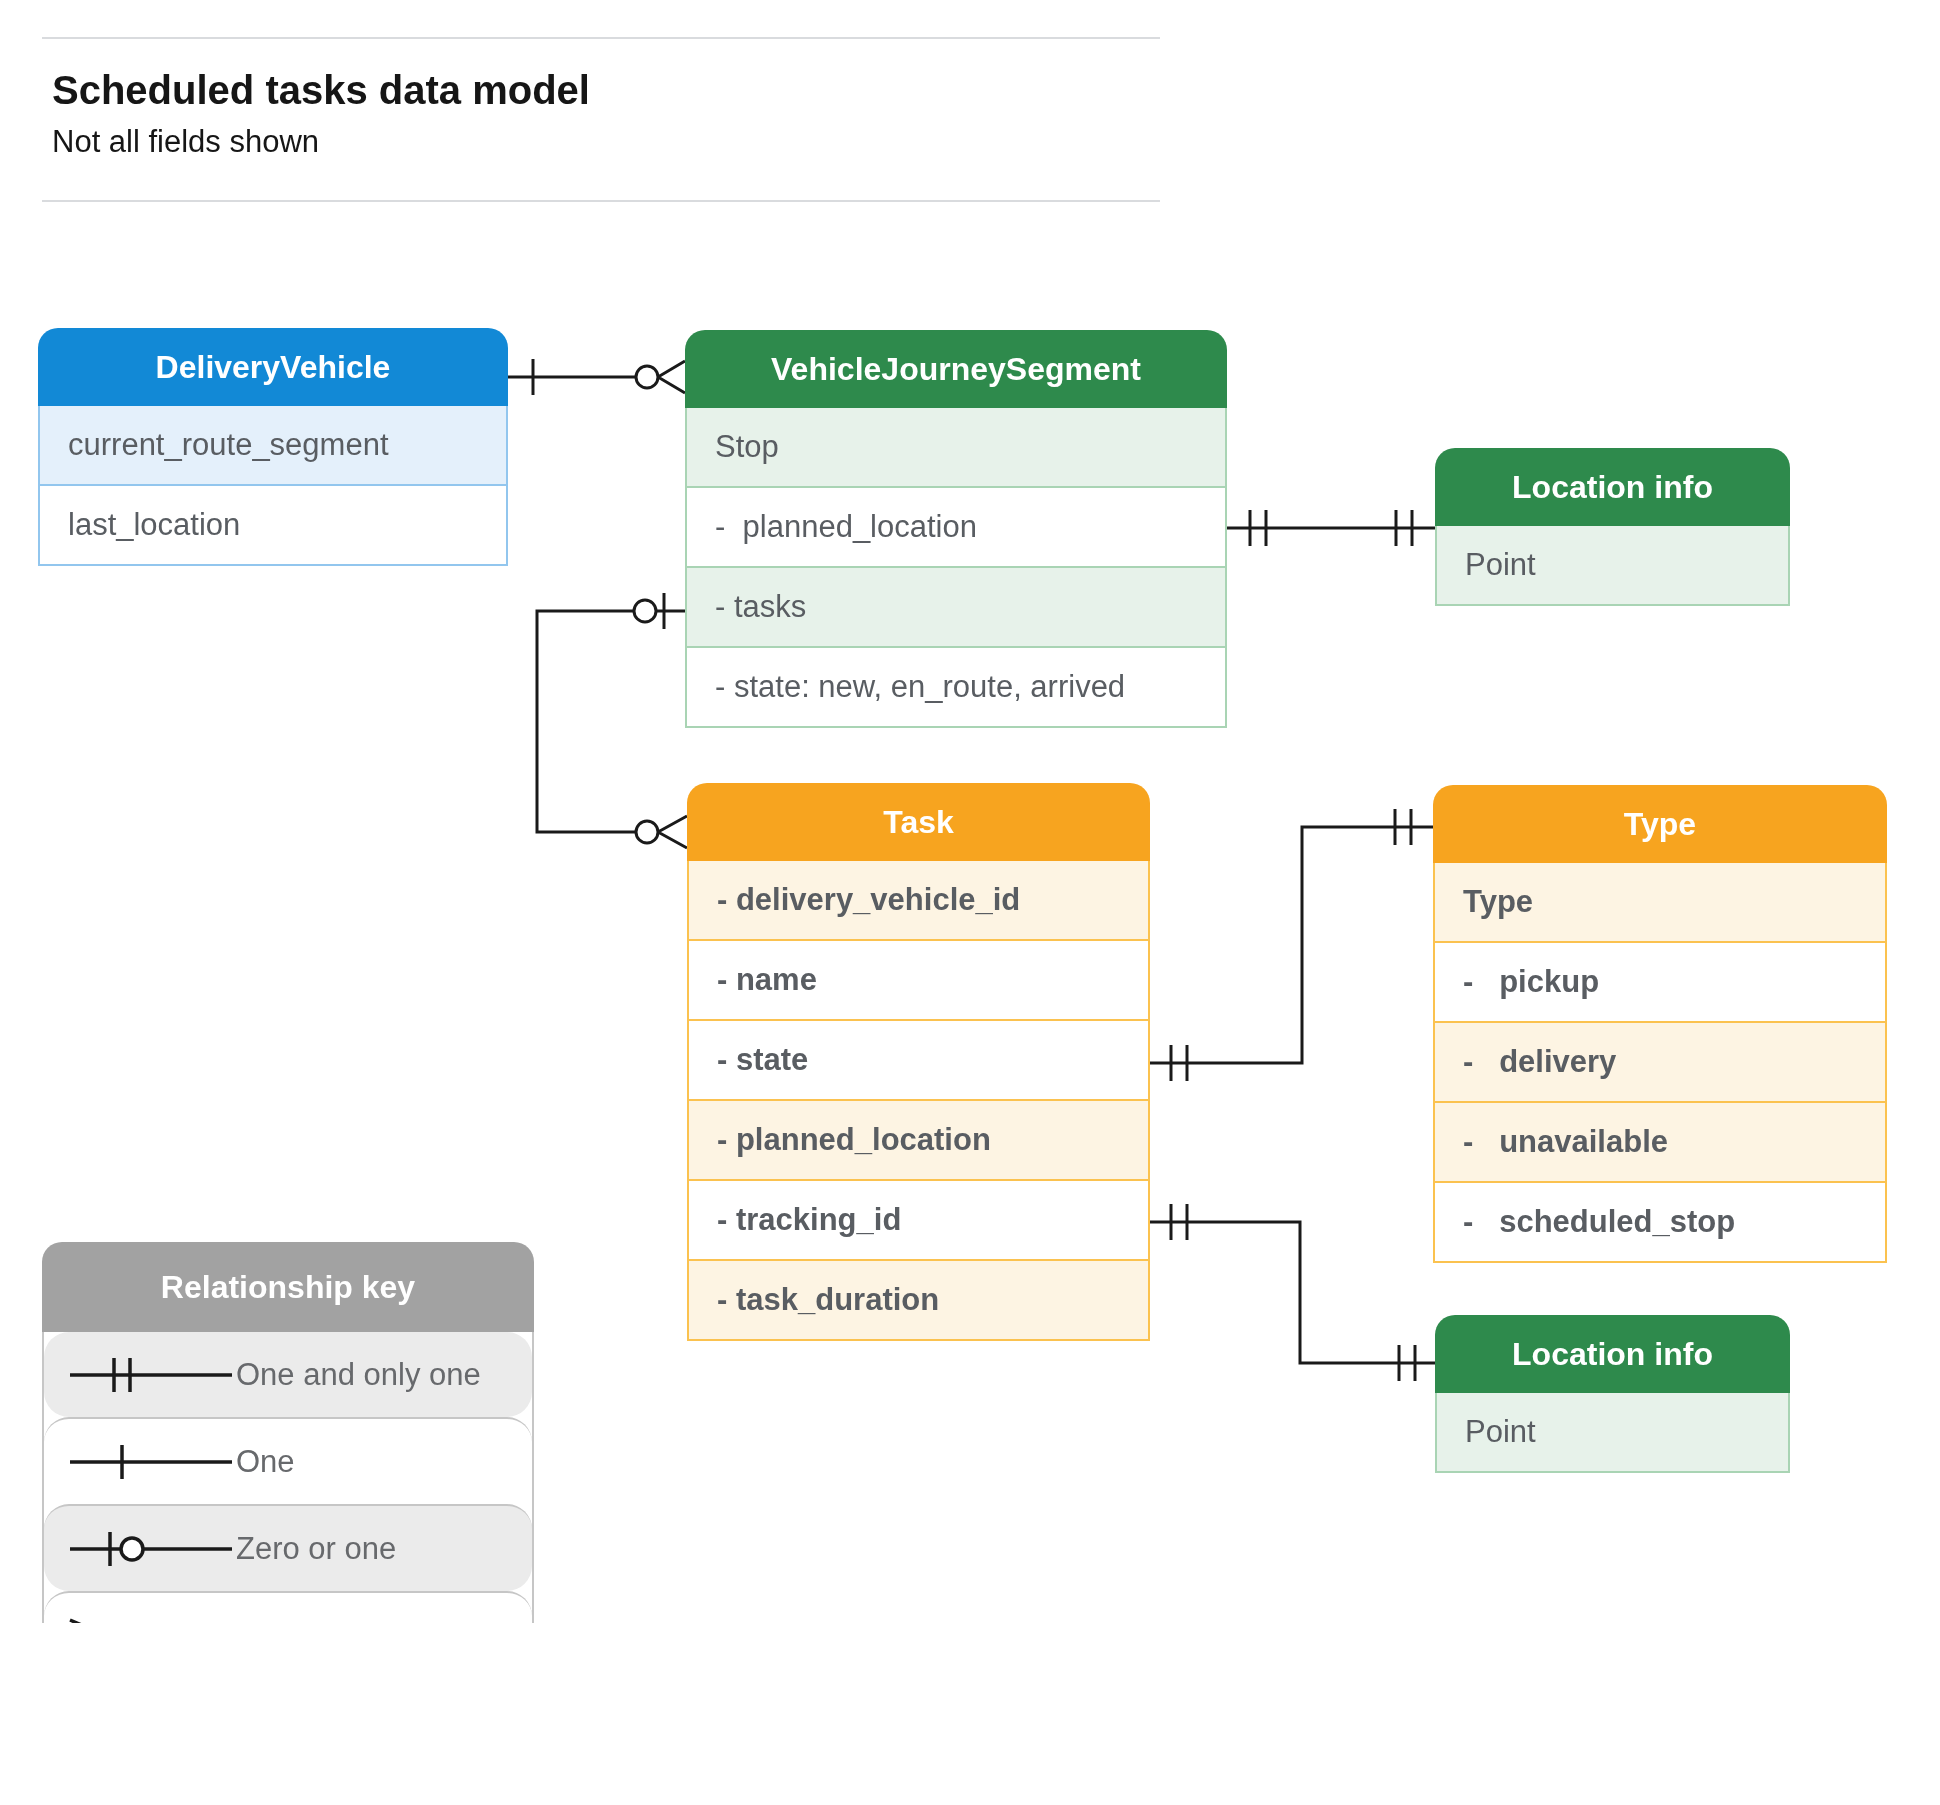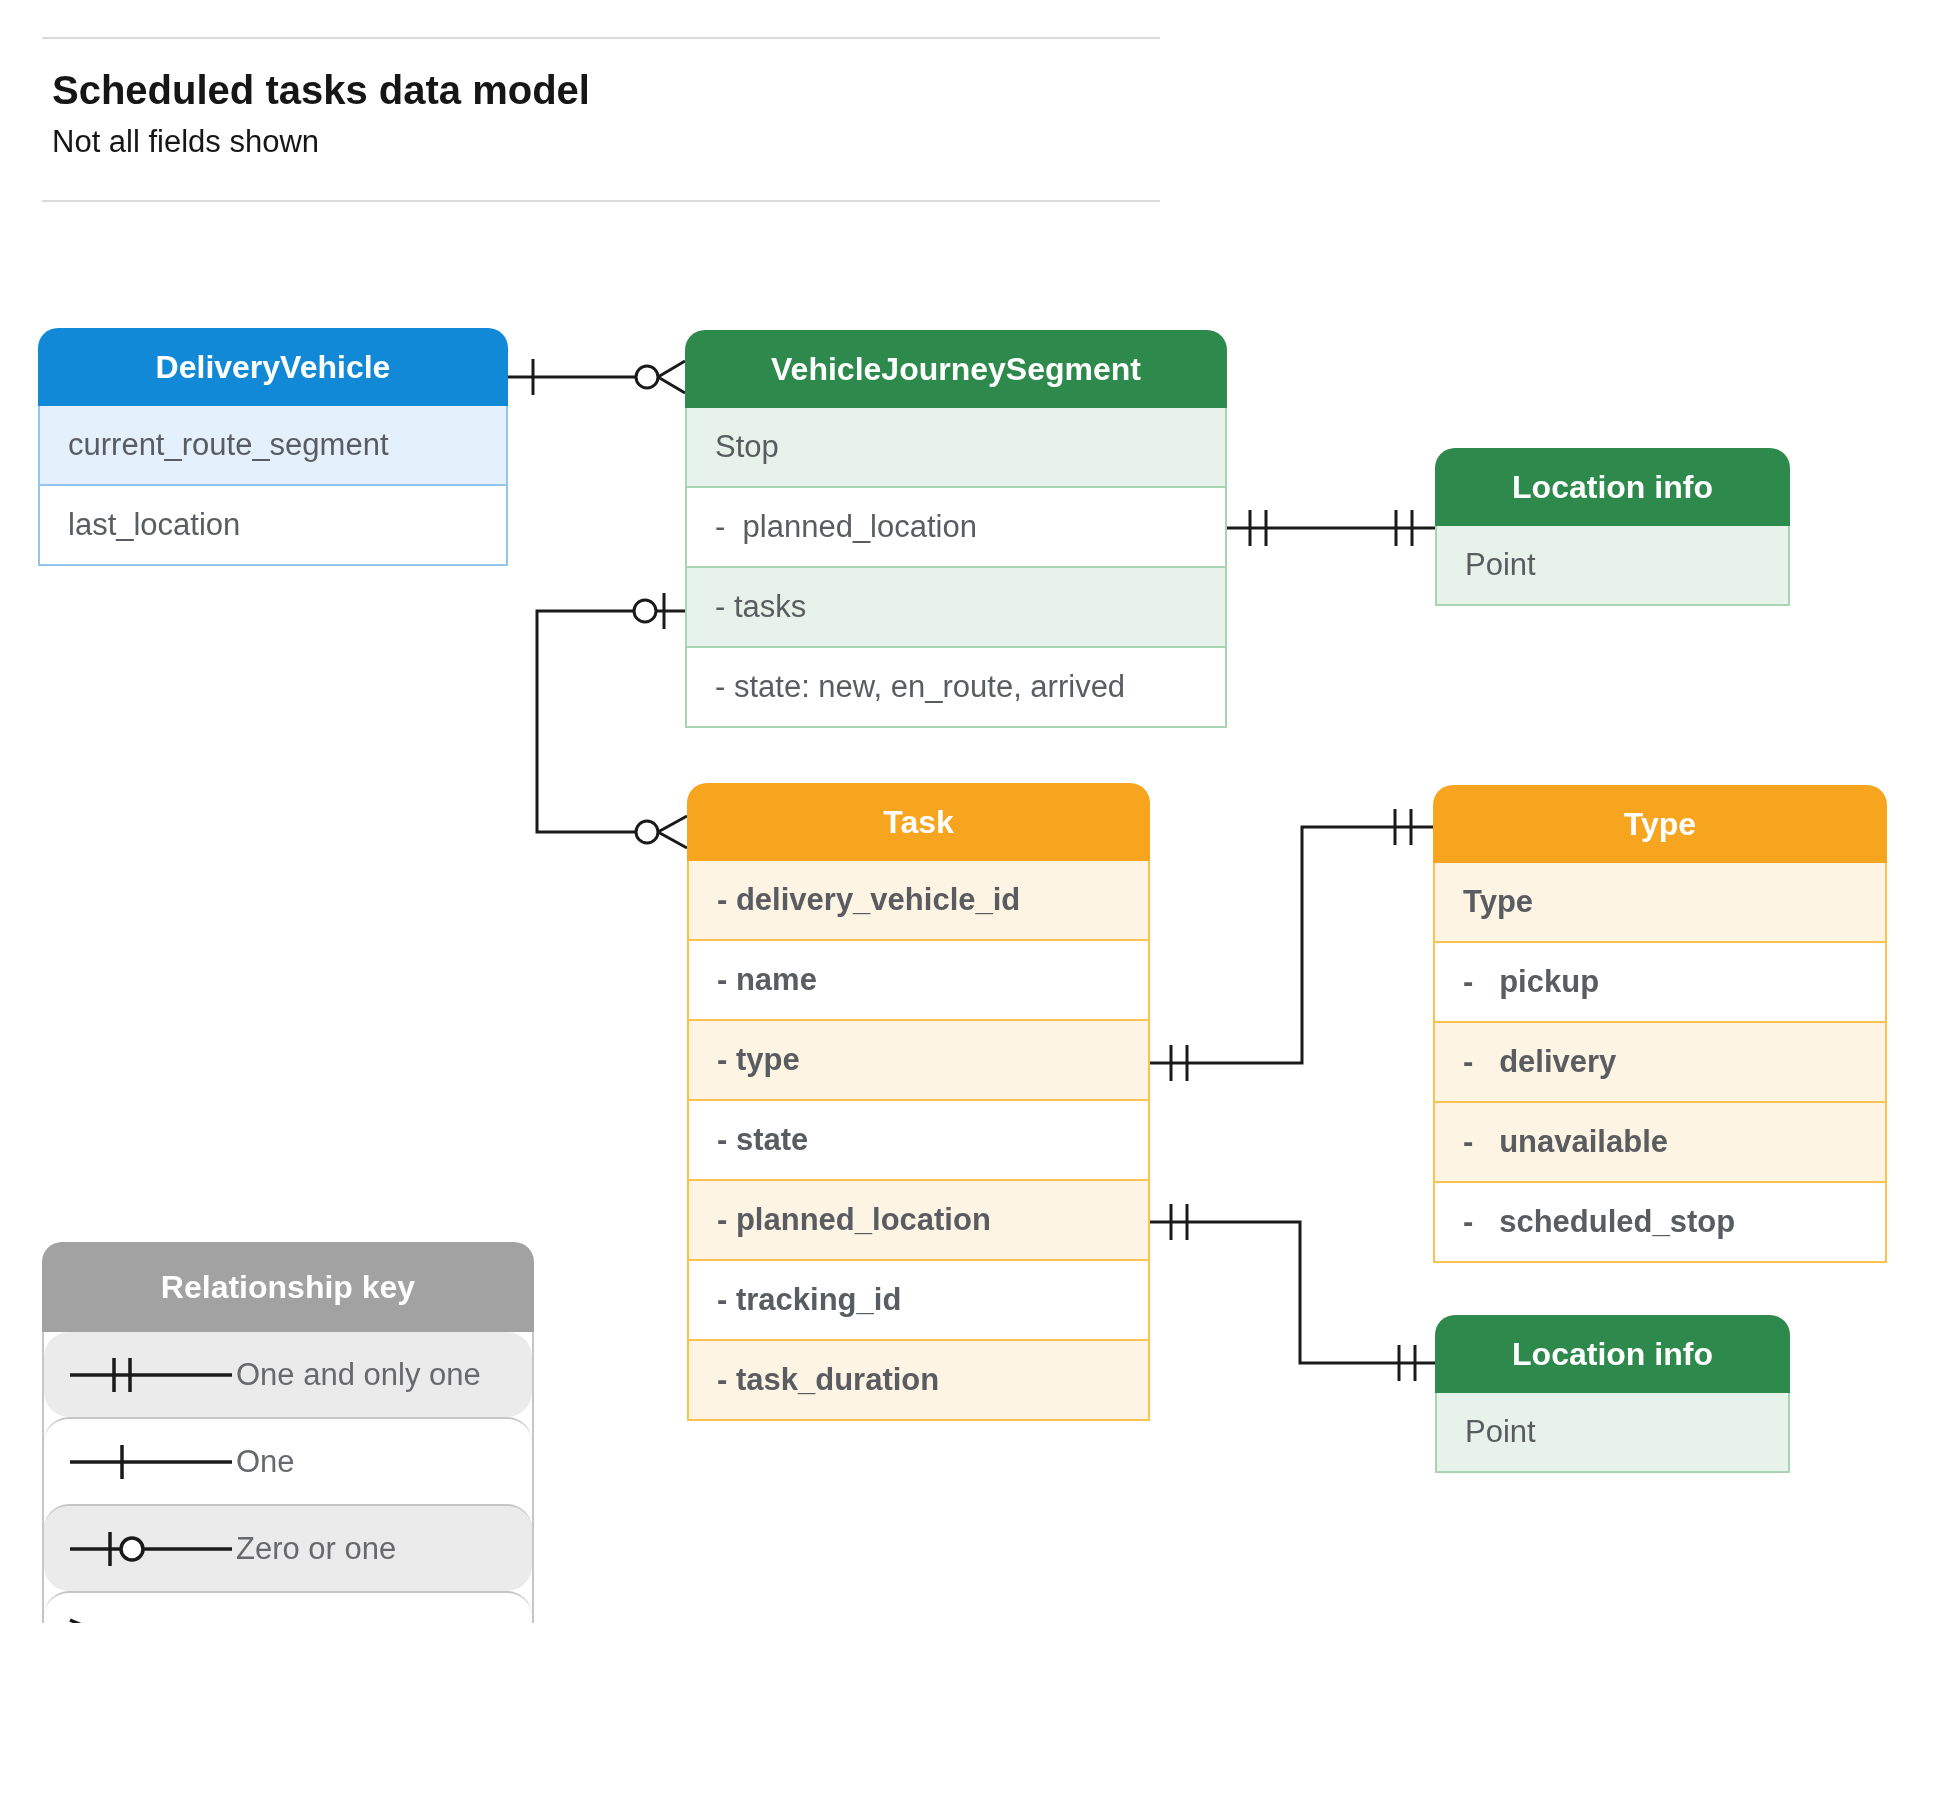--- a/index.html
+++ b/index.html
@@ -130,21 +130,20 @@
     <div class="rows">
       <div class="row tint">Point</div>
     </div>
   </div>
 
   <div class="entity orange" style="left:687px;top:783px;width:463px;">
     <div class="hdr">Task</div>
     <div class="rows">
       <div class="row tint">- delivery_vehicle_id</div>
       <div class="row">- name</div>
-      <div class="row tint">- type</div>
       <div class="row">- state</div>
       <div class="row tint">- planned_location</div>
       <div class="row">- tracking_id</div>
       <div class="row tint">- task_duration</div>
     </div>
   </div>
 
   <div class="entity orange" style="left:1433px;top:785px;width:454px;">
     <div class="hdr">Type</div>
     <div class="rows">

